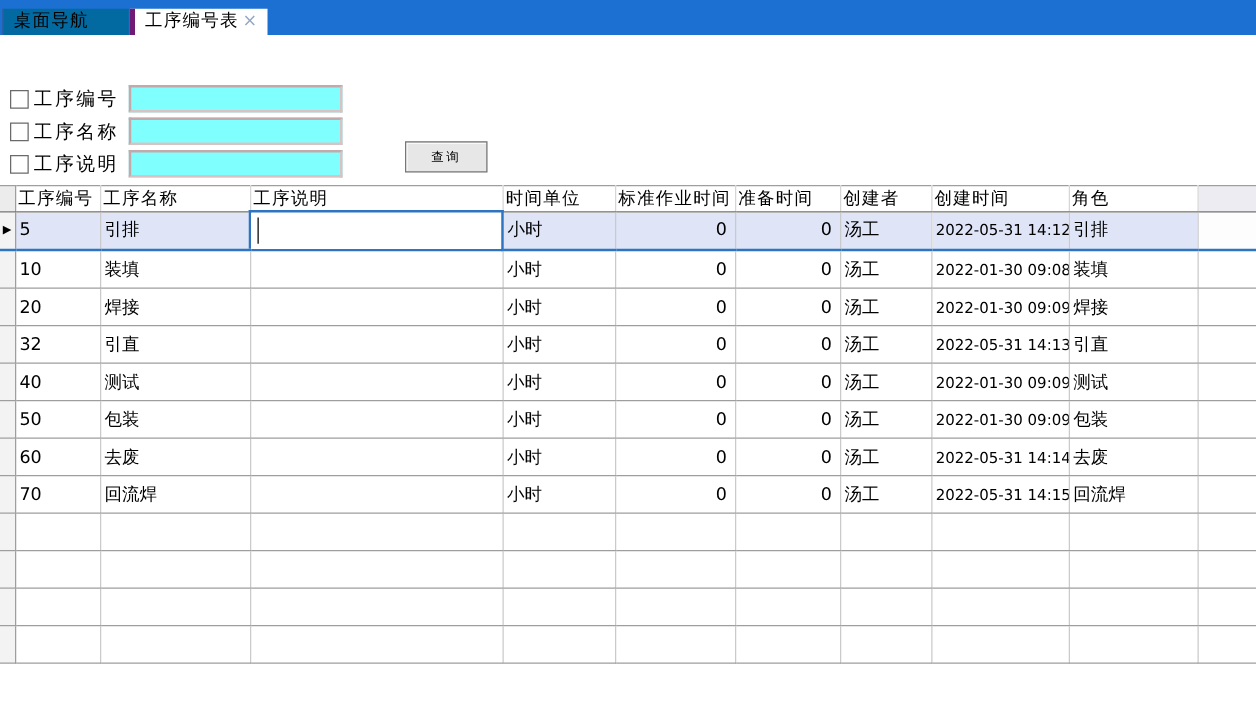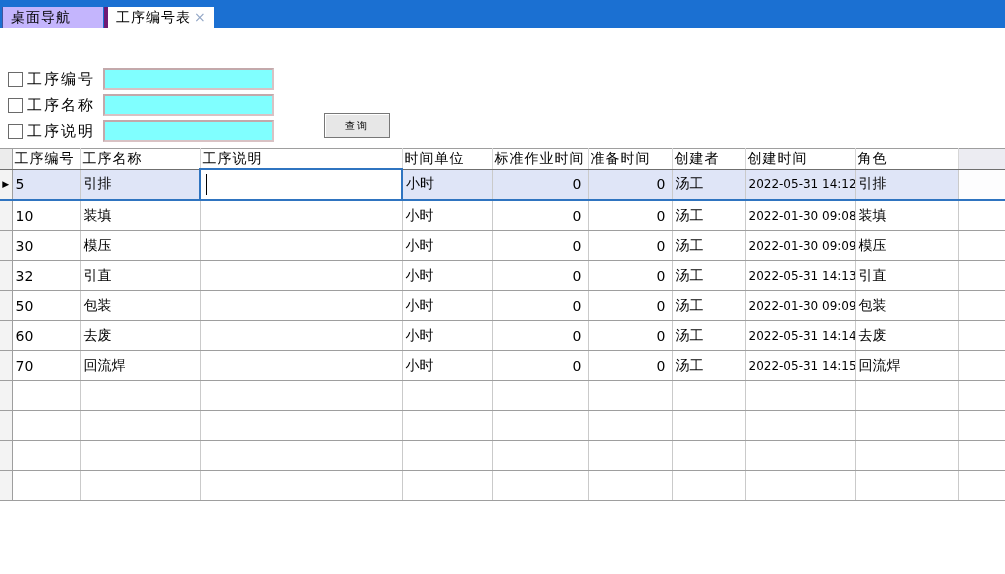--- a/index.html
+++ b/index.html
@@ -8,21 +8,21 @@
     font-family:"DejaVu Sans","Liberation Sans",sans-serif; background:#fff;
     -webkit-font-smoothing:none;
   }
   
   .tabbar { position:absolute; top:0; left:0; width:1005px; height:28px; background:#1b70d2; }
   .tab {
     position:absolute; bottom:0; height:21px; line-height:21px;
     font-size:14px; letter-spacing:1px; color:#000; padding:0 8px;
     white-space:nowrap; cursor:default;
   }
-  .tab.inactive { left:2px; width:84px; background:#c4b5fd; border-left:1px solid #44549a; }
+  .tab.inactive { left:2px; width:84px; background:#0369a1; border-left:1px solid #44549a; }
   .tab.active   { left:104px; background:#ffffff; border-left:4px solid #701a75; }
   .tab .close   { color:#93a7c6; font-size:14px; margin-left:3px; letter-spacing:0; }
   
   .frow { position:absolute; left:8px; height:22px; display:flex; align-items:center; }
   .frow1 { top:68px; } .frow2 { top:94px; } .frow3 { top:120px; }
   .cbox {
     width:13px; height:13px; background:#fff; border:1px solid #6a6a6a;
     display:inline-block; flex:0 0 auto;
   }
   .flabel { font-size:15px; letter-spacing:2px; margin-left:4px; color:#000; white-space:nowrap; }
@@ -157,42 +157,55 @@
             <td>小时</td>
             <td class="num">0</td>
             <td class="num">0</td>
             <td>汤工</td>
             <td class="dt">2022-01-30 09:08</td>
             <td>装填</td>
             <td class="extra"></td>
           </tr>
           <tr>
             <td class="gutter"></td>
-            <td>30</td>
-            <td>模压</td>
+            <td>20</td>
+            <td>焊接</td>
             <td></td>
             <td>小时</td>
             <td class="num">0</td>
             <td class="num">0</td>
             <td>汤工</td>
             <td class="dt">2022-01-30 09:09</td>
-            <td>模压</td>
+            <td>焊接</td>
             <td class="extra"></td>
           </tr>
           <tr>
             <td class="gutter"></td>
             <td>32</td>
             <td>引直</td>
             <td></td>
             <td>小时</td>
             <td class="num">0</td>
             <td class="num">0</td>
             <td>汤工</td>
             <td class="dt">2022-05-31 14:13</td>
             <td>引直</td>
+            <td class="extra"></td>
+          </tr>
+          <tr>
+            <td class="gutter"></td>
+            <td>40</td>
+            <td>测试</td>
+            <td></td>
+            <td>小时</td>
+            <td class="num">0</td>
+            <td class="num">0</td>
+            <td>汤工</td>
+            <td class="dt">2022-01-30 09:09</td>
+            <td>测试</td>
             <td class="extra"></td>
           </tr>
           <tr>
             <td class="gutter"></td>
             <td>50</td>
             <td>包装</td>
             <td></td>
             <td>小时</td>
             <td class="num">0</td>
             <td class="num">0</td>

